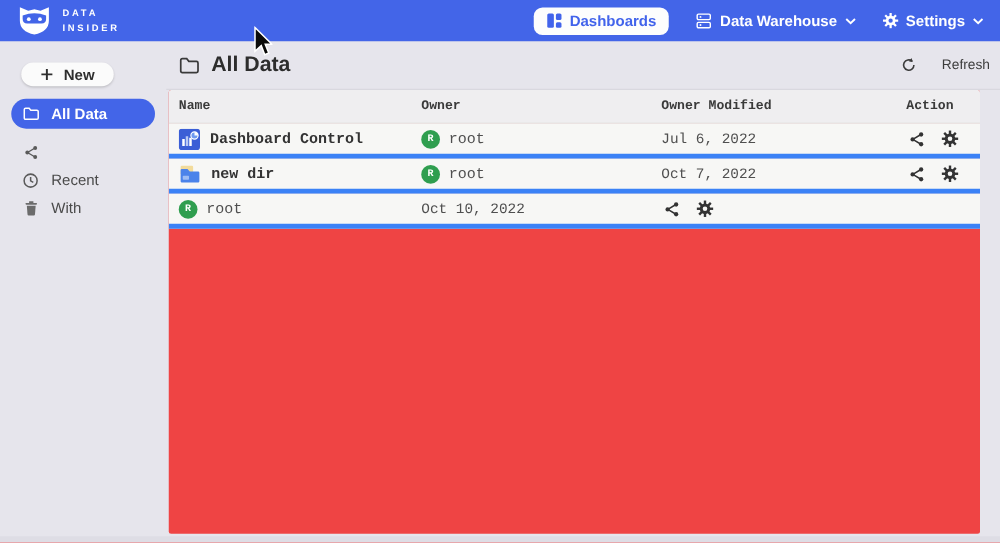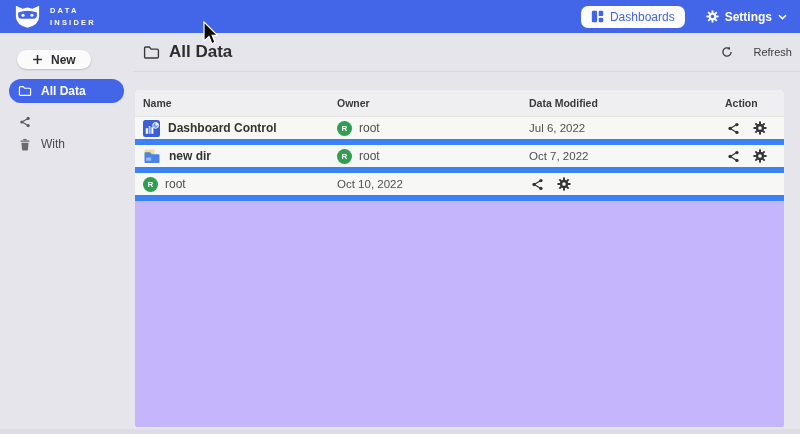--- a/index.html
+++ b/index.html
@@ -6,21 +6,21 @@
   html,body { width:800px; height:434px; overflow:hidden; }
   body { font-family:"Liberation Sans", sans-serif; background:#e6e5ec; position:relative; }
 
   
   .topbar { height:33px; background:#4365e8; display:flex; align-items:center;
             justify-content:space-between; padding:0 13px 0 13px; }
   .logo { display:flex; align-items:center; gap:8px; cursor:pointer; }
   .logo-text { color:#fff; font-size:7.5px; font-weight:bold; letter-spacing:2.2px; line-height:1.55; }
   .topnav { display:flex; align-items:center; gap:21px; }
   .dash-btn { background:#fdfdfd; color:#4263eb; border:none; border-radius:7px;
-              padding:4px 10px; font-size:12px; font-weight:normal; display:flex;
+              padding:4px 10px; font-size:12px; font-weight:bold; display:flex;
               align-items:center; gap:6px; font-family:inherit; cursor:pointer; }
   .nav-item { display:flex; align-items:center; gap:6px; color:#fff; font-size:12px;
               font-weight:600; cursor:pointer; }
 
   
   .layout { display:flex; height:401px; }
   .sidebar { width:133px; flex:0 0 133px; padding-top:17px; }
   .new-btn { margin-left:17px; background:#fbfbfb; border:none; border-radius:16px;
              padding:4px 15px; height:19px; font-size:12px; font-weight:bold; color:#2e2e2e;
              display:flex; align-items:center; gap:8px; box-shadow:0 1px 2px rgba(0,0,0,.18);
@@ -32,26 +32,26 @@
   .side-item .si-icon { width:15px; display:flex; justify-content:center; }
 
   
   .content { flex:1; display:flex; flex-direction:column; min-width:0; }
   .content-header { height:39px; display:flex; align-items:center; justify-content:space-between;
                     padding:0 8px 0 10px; border-bottom:1px solid #d9d8df; }
   .page-title { display:flex; align-items:center; gap:9px; font-size:17px; font-weight:bold; color:#2d2d2d; }
   .refresh-btn { display:flex; align-items:center; gap:20px; background:none; border:none;
                  font-size:11px; color:#3c3c3c; font-family:inherit; cursor:pointer; }
 
-  .card { margin:18px 16px 7px 2px; background:#c4b5fd; flex:1; border-radius:2px; overflow:hidden; }
+  .card { margin:0 16px 7px 2px; background:#ef4444; flex:1; border-radius:2px; overflow:hidden;font-family:Liberation Mono, monospace; }
   .thead, .trow { display:grid; grid-template-columns:194px 192px 196px 1fr;
                   align-items:center; padding:0 8px; }
   .thead { height:27px; background:#efeef0; font-size:10.5px; font-weight:bold; color:#3a3a3a;
            border-bottom:1px solid #e5e4e2; }
-  .trow { height:28px; border-bottom:6px solid #3b82f6; background:#f7f7f5; cursor:pointer; }
+  .trow { height:28px; border-bottom:4px solid #3b82f6; background:#f7f7f5; cursor:pointer; }
   .cell-name { display:flex; align-items:center; gap:8px; font-size:12px; font-weight:bold; color:#333; }
   .cell-owner { display:flex; align-items:center; gap:7px; font-size:12px; color:#4f4f4f; }
   .avatar { width:15px; height:15px; border-radius:50%; background:#2f9e4f; color:#fff;
             font-size:8px; font-weight:bold; display:flex; align-items:center; justify-content:center; }
   .cell-mod { font-size:11.5px; color:#4f4f4f; }
   .cell-action { display:flex; align-items:center; gap:13px; padding-left:2px; }
   .action-icon { background:none; border:none; padding:0; display:flex; cursor:pointer; }
 
   .bottom-strip { position:absolute; left:0; right:0; bottom:0; height:5px; background:#dedde5; }
   .cursor { position:absolute; left:203px; top:21px; z-index:50; pointer-events:none; }
@@ -80,20 +80,36 @@
       <span style="display:flex;">
         <svg width="13" height="13" viewBox="0 0 16 16">
           <rect x="1" y="1" width="6.5" height="14" rx="1.5" fill="#4263eb"></rect>
           <rect x="9.5" y="1" width="5.5" height="6.5" rx="1.5" fill="#4263eb"></rect>
           <rect x="9.5" y="9.5" width="5.5" height="5.5" rx="1.5" fill="#4263eb"></rect>
         </svg>
       </span>
       <span>Dashboards</span>
     </button>
 
+    <div class="nav-item">
+      <span style="display:flex;">
+        <svg width="14" height="14" viewBox="0 0 16 16">
+          <rect x="2" y="1.5" width="12" height="5" rx="1.2" fill="none" stroke="#fff" stroke-width="1.3"></rect>
+          <rect x="2" y="9" width="12" height="5" rx="1.2" fill="none" stroke="#fff" stroke-width="1.3"></rect>
+          <circle cx="5" cy="4" r="0.9" fill="#fff"></circle>
+          <circle cx="5" cy="11.5" r="0.9" fill="#fff"></circle>
+        </svg>
+      </span>
+      <span>Data Warehouse</span>
+      <span style="display:flex;">
+        <svg width="9" height="6" viewBox="0 0 9 6">
+            <path d="M1 1.2 L4.5 4.6 L8 1.2" fill="none" stroke="#fff" stroke-width="1.5"></path>
+          </svg>
+      </span>
+    </div>
 
     <div class="nav-item">
       <span style="display:flex;">
         <svg width="13" height="13" viewBox="0 0 16 16">
           <g fill="#ffffff">
             <rect x="6.9" y="0.5" width="2.2" height="15"></rect>
             <rect x="6.9" y="0.5" width="2.2" height="15" transform="rotate(45 8 8)"></rect>
             <rect x="6.9" y="0.5" width="2.2" height="15" transform="rotate(90 8 8)"></rect>
             <rect x="6.9" y="0.5" width="2.2" height="15" transform="rotate(135 8 8)"></rect>
             <circle cx="8" cy="8" r="4.8"></circle>
@@ -137,20 +153,29 @@
         <span class="si-icon">
           <svg width="12" height="12" viewBox="0 0 16 16">
             <path d="M4 8 L12 3.2 M4 8 L12 12.8" stroke="#5a5a5a" stroke-width="1.5" fill="none"></path>
             <circle cx="12.2" cy="3.2" r="2.1" fill="#5a5a5a"></circle>
             <circle cx="3.8" cy="8" r="2.1" fill="#5a5a5a"></circle>
             <circle cx="12.2" cy="12.8" r="2.1" fill="#5a5a5a"></circle>
           </svg>
         </span>
       </div>
 
+      <div class="side-item">
+        <span class="si-icon">
+          <svg width="13" height="13" viewBox="0 0 14 14">
+              <circle cx="7" cy="7" r="5.6" fill="none" stroke="#5a5a5a" stroke-width="1.3"></circle>
+              <path d="M7 3.8 V7.2 L9.3 8.5" fill="none" stroke="#5a5a5a" stroke-width="1.3"></path>
+            </svg>
+        </span>
+        <span>Recent</span>
+      </div>
 
 
       <div class="side-item">
         <span class="si-icon">
           <svg width="12" height="13" viewBox="0 0 12 14">
             <rect x="1" y="2.6" width="10" height="1.4" rx="0.7" fill="#6b6b6b"></rect>
             <rect x="4" y="1" width="4" height="1.6" rx="0.6" fill="#6b6b6b"></rect>
             <path d="M2.2 5 H9.8 L9.2 12.5 Q9.1 13.4 8.2 13.4 H3.8 Q2.9 13.4 2.8 12.5 Z" fill="#6b6b6b"></path>
           </svg>
         </span>
@@ -177,21 +202,21 @@
           </svg>
         </span>
         <span>Refresh</span>
       </button>
     </div>
 
     <div class="card">
       <div class="thead">
         <div>Name</div>
         <div>Owner</div>
-        <div>Data Modified</div>
+        <div>Owner Modified</div>
         <div>Action</div>
       </div>
 
       <div class="trow">
         <div class="cell-name">
           <span style="display:flex;">
             <svg width="17" height="17" viewBox="0 0 17 17">
               <rect width="17" height="17" rx="2.5" fill="#3b5ed6"></rect>
               <rect x="2.8" y="8.2" width="2" height="5.6" fill="#ffffff"></rect>
               <rect x="5.6" y="6" width="2" height="7.8" fill="#b9c9f5"></rect>

